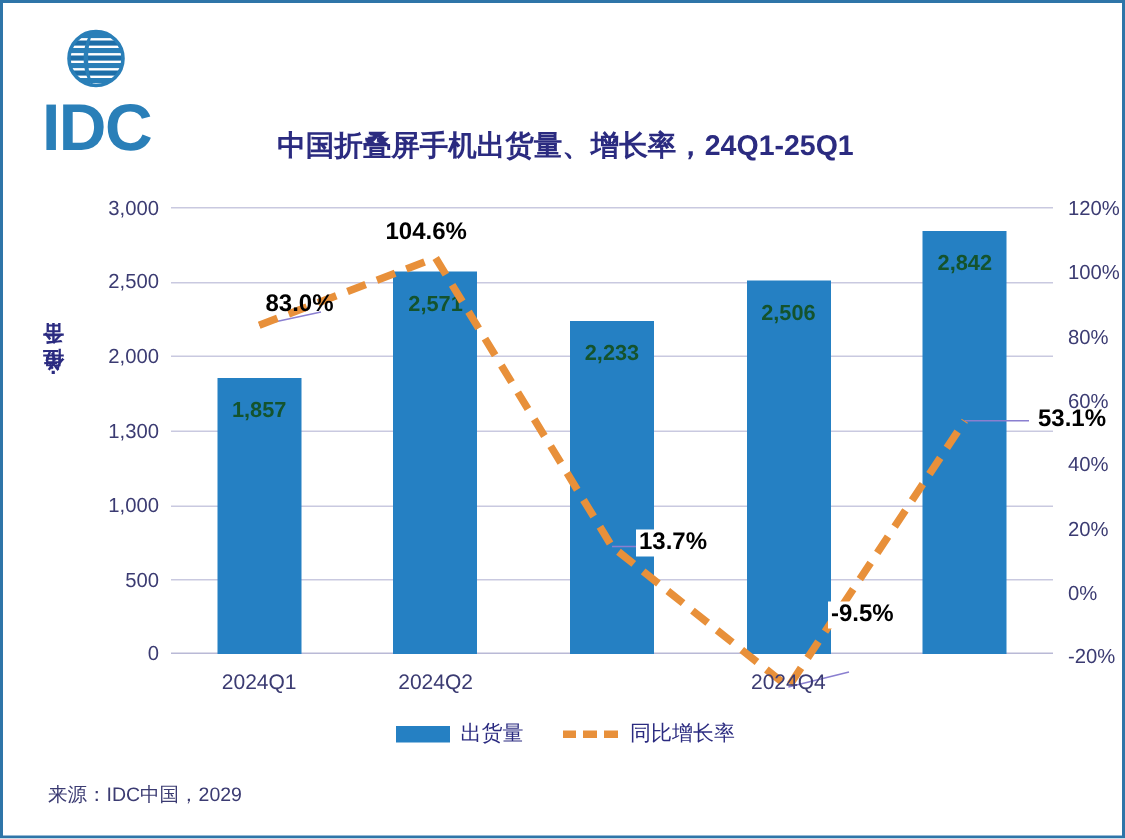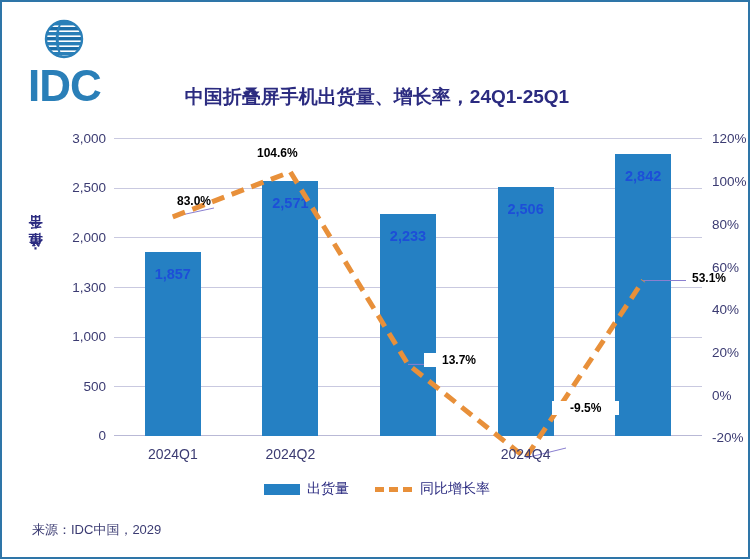--- a/index.html
+++ b/index.html
@@ -88,43 +88,43 @@
     bottom: 0;
     width: 56px;
     background: #2580c3;
   }
   .bar-label {
     position: absolute;
     width: 56px;
     text-align: center;
     font-size: 14.5px;
     font-weight: bold;
-    color: #1d4ed8;
+    color: #14532d;
     font-family: "Liberation Sans", sans-serif;
   }
 
   #line-layer {
     position: absolute;
     left: 0; top: 0;
     width: 588px;
     height: 298px;
     overflow: visible;
   }
 
   .pct-label {
     position: absolute;
-    font-size: 12px;
+    font-size: 16px;
     font-weight: bold;
     color: #000000;
     white-space: nowrap;
     font-family: "Liberation Sans", sans-serif;
   }
   .pct-label.boxed {
     background: #ffffff;
-    padding: 0 18px;
+    padding: 0 2px;
   }
 
   
   .ytick-left {
     position: absolute;
     width: 70px;
     text-align: right;
     font-size: 13.5px;
     color: #3b3b72;
     font-family: "Liberation Sans", sans-serif;

